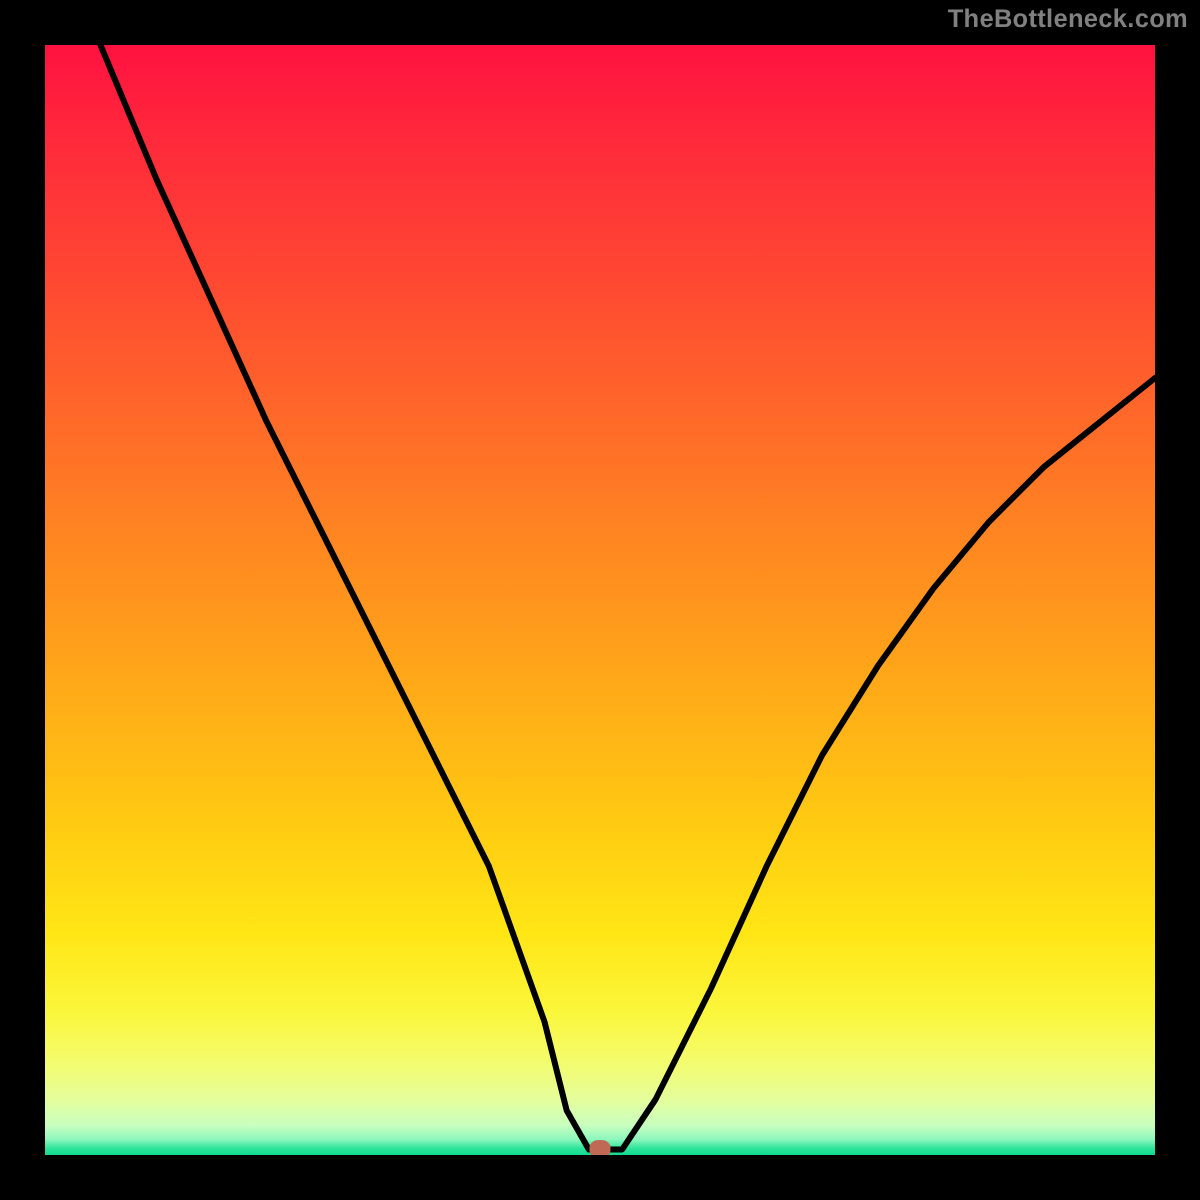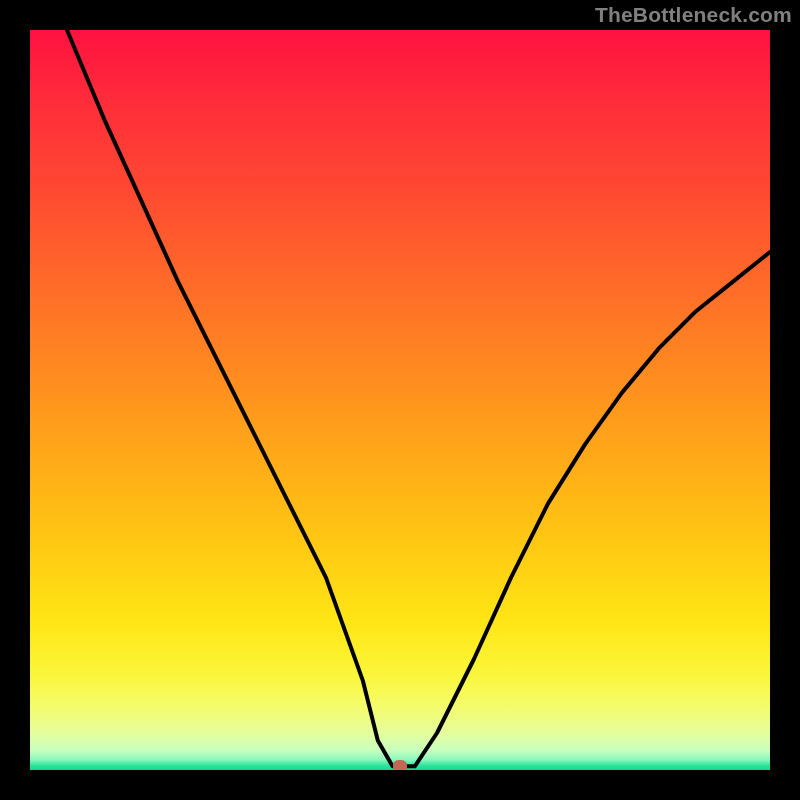--- a/index.html
+++ b/index.html
@@ -16,21 +16,21 @@
     width: 800px;
     height: 800px;
     background: #000;
   }
   
   .watermark {
     position: absolute;
     top: 3px;
     right: 8px;
     color: #808080;
-    font-size: 21px;
+    font-size: 17px;
     font-weight: 600;
     letter-spacing: 0.2px;
     z-index: 10;
     user-select: none;
   }
   
   .plot {
     position: absolute;
     left: 30px;
     top: 30px;

